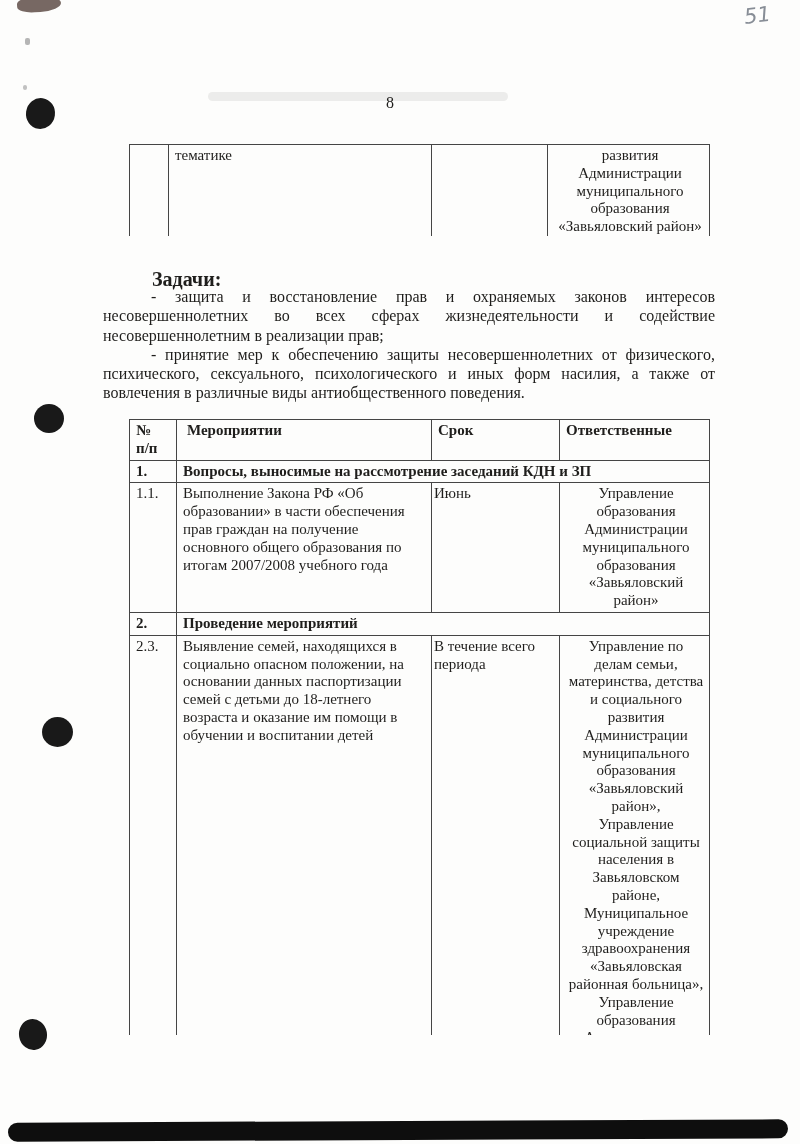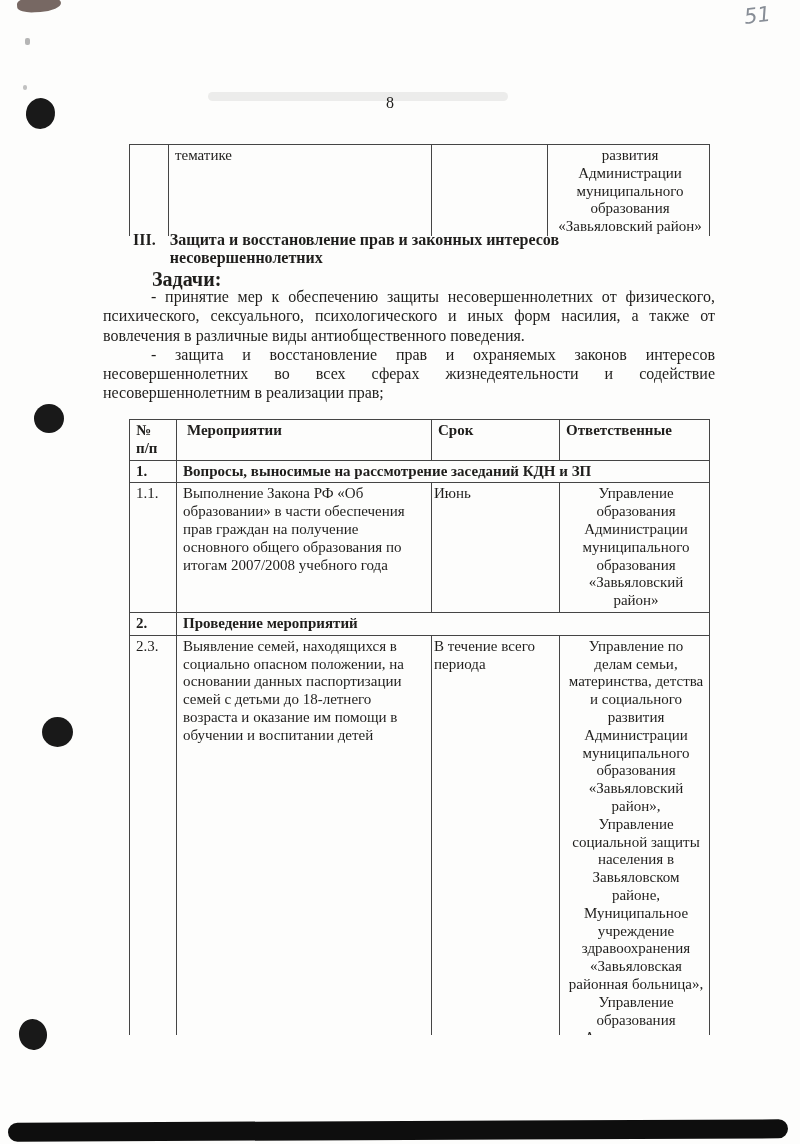--- a/index.html
+++ b/index.html
@@ -84,29 +84,25 @@
         <td class="pre c-resp">развития
 Администрации
 муниципального
 образования
 «Завьяловский район»</td>
       </tr>
     </tbody>
       </table>
   </div>
 
-  <div class="section-heading">
-    <span>III.</span>
-    <span>Защита и восстановление прав и законных интересов несовершеннолетних</span>
-  </div>
 
   <div class="tasks-label">Задачи:</div>
   <div class="paragraphs">
+    <p>- защита и восстановление прав и охраняемых законов интересов несовершеннолетних во всех сферах жизнедеятельности и содействие несовершеннолетним в реализации прав;</p>
     <p>- принятие мер к обеспечению защиты несовершеннолетних от физического, психического, сексуального, психологического и иных форм насилия, а также от вовлечения в различные виды антиобщественного поведения.</p>
-    <p>- защита и восстановление прав и охраняемых законов интересов несовершеннолетних во всех сферах жизнедеятельности и содействие несовершеннолетним в реализации прав;</p>
   </div>
 
   <div class="tbl-wrap main-tbl-wrap">
     <table>
       <colgroup>
         <col style="width:47px">
           <col style="width:255px">
         <col style="width:128px">
           <col style="width:150px">
       </colgroup>

